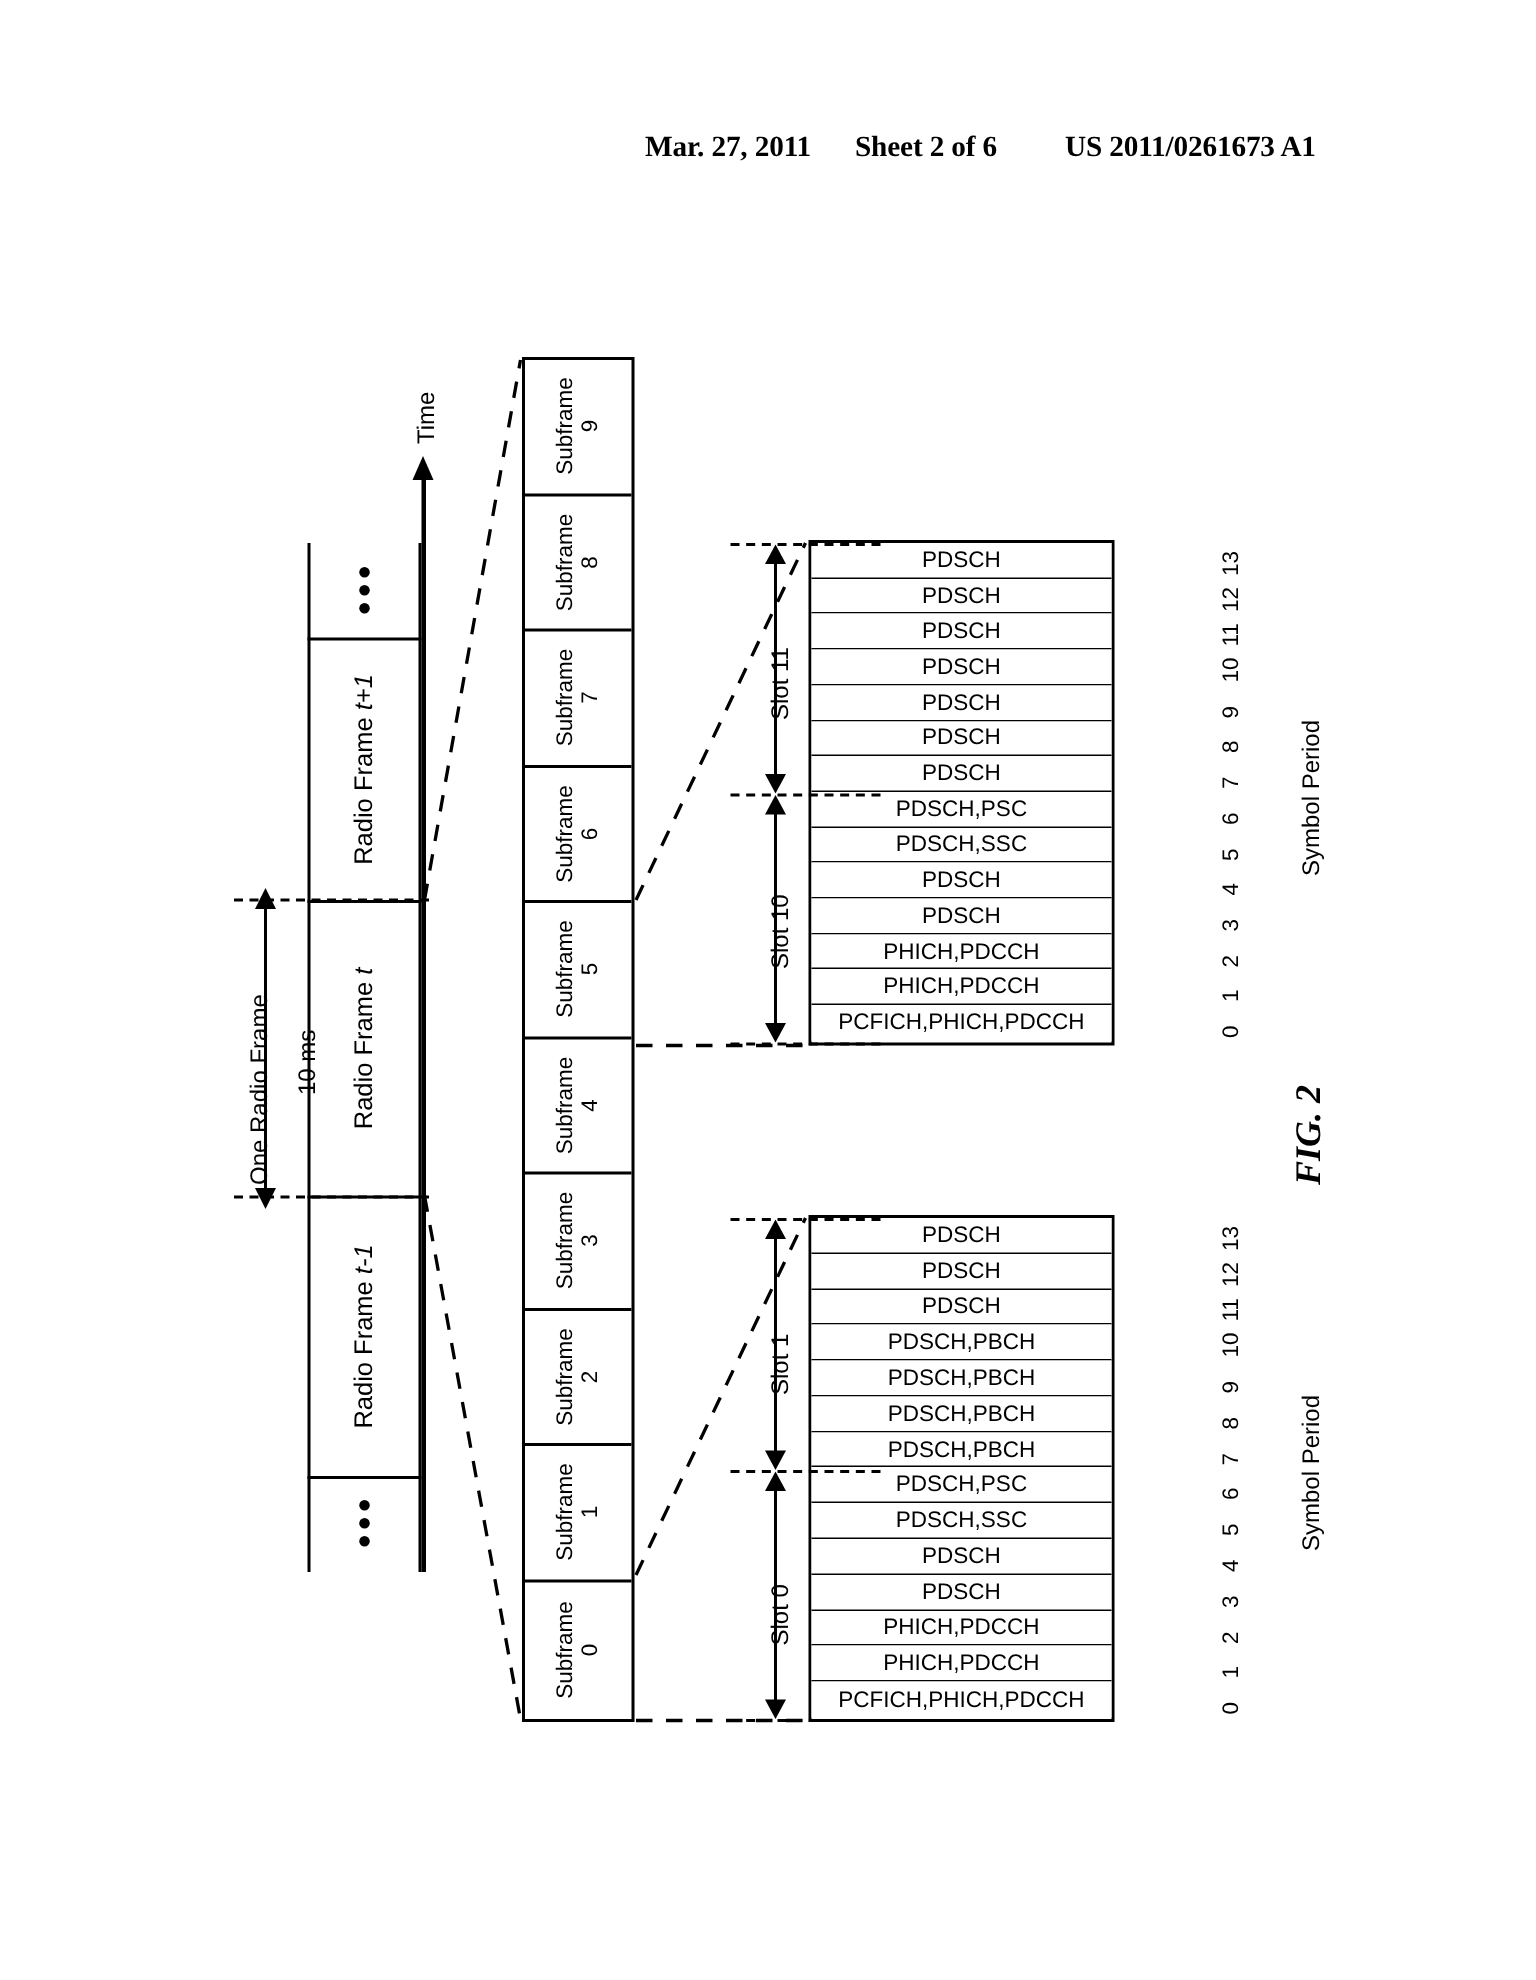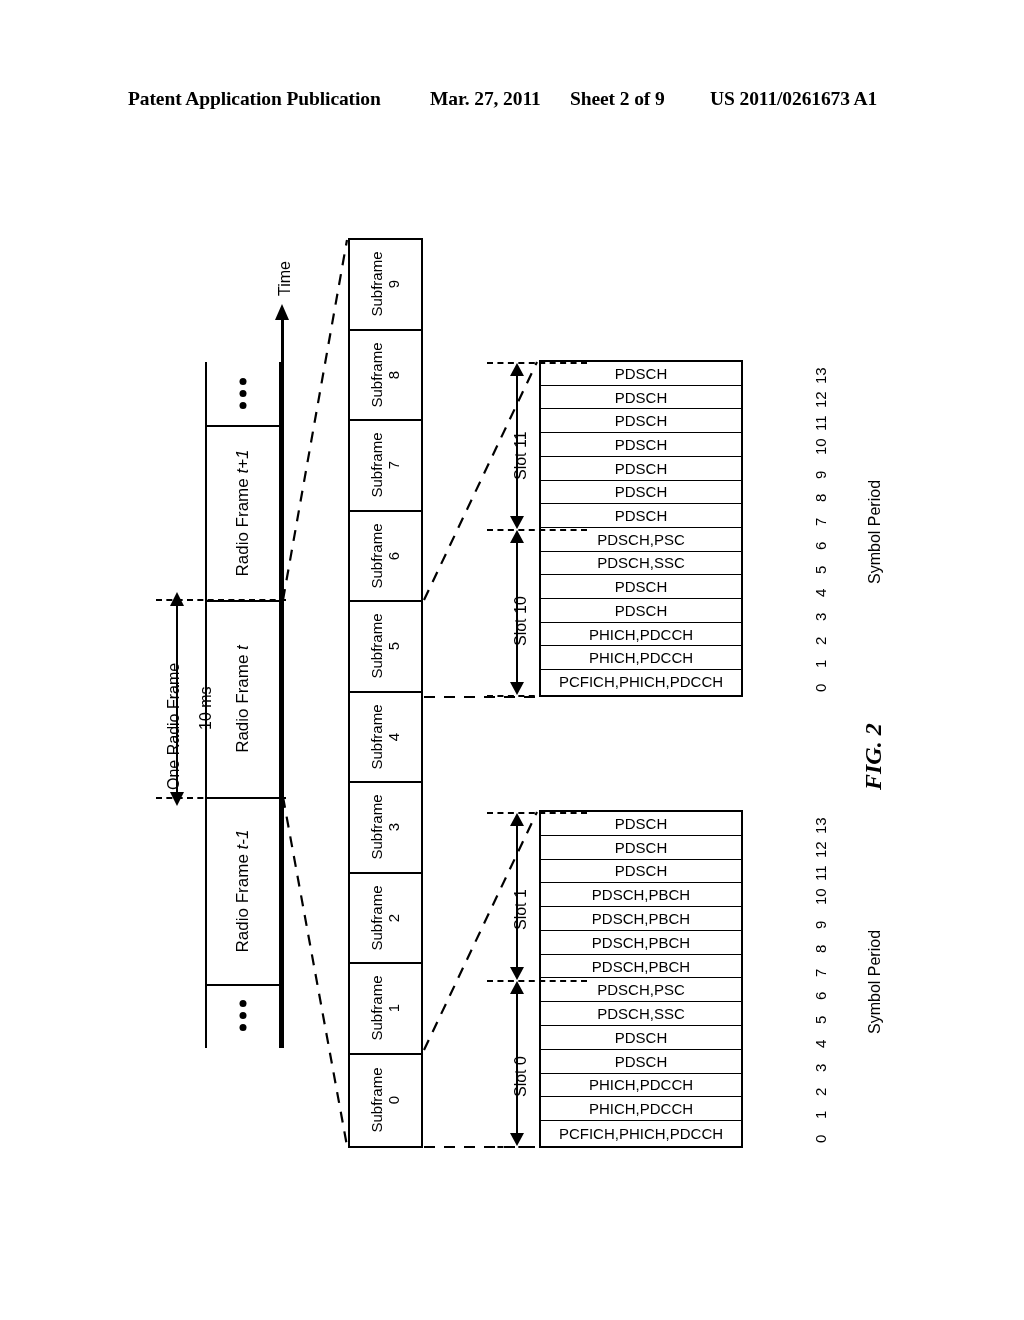--- a/index.html
+++ b/index.html
@@ -280,23 +280,22 @@
     width: 1024px; height: 1320px;
     pointer-events: none;
   }
 </style>
 </head>
 <body>
 
 <div id="page">
 
   <div class="hdr">
-    <span class="hdr-pub">Patent Application Publication</span>
     <span class="hdr-date">Mar. 27, 2011</span>
-    <span class="hdr-sheet">Sheet 2 of 9</span>
+    <span class="hdr-sheet">Sheet 2 of 6</span>
     <span class="hdr-num">US 2011/0261673 A1</span>
   </div>
 
   <svg id="connectors">
 
     <line x1="283" y1="600" x2="347" y2="240" stroke="#000" stroke-width="2.2" stroke-dasharray="11 9"></line>
 
     <line x1="283" y1="797" x2="347" y2="1146" stroke="#000" stroke-width="2.2" stroke-dasharray="11 9"></line>
 
     <line x1="424" y1="600" x2="537" y2="362" stroke="#000" stroke-width="2.2" stroke-dasharray="11 9"></line>

